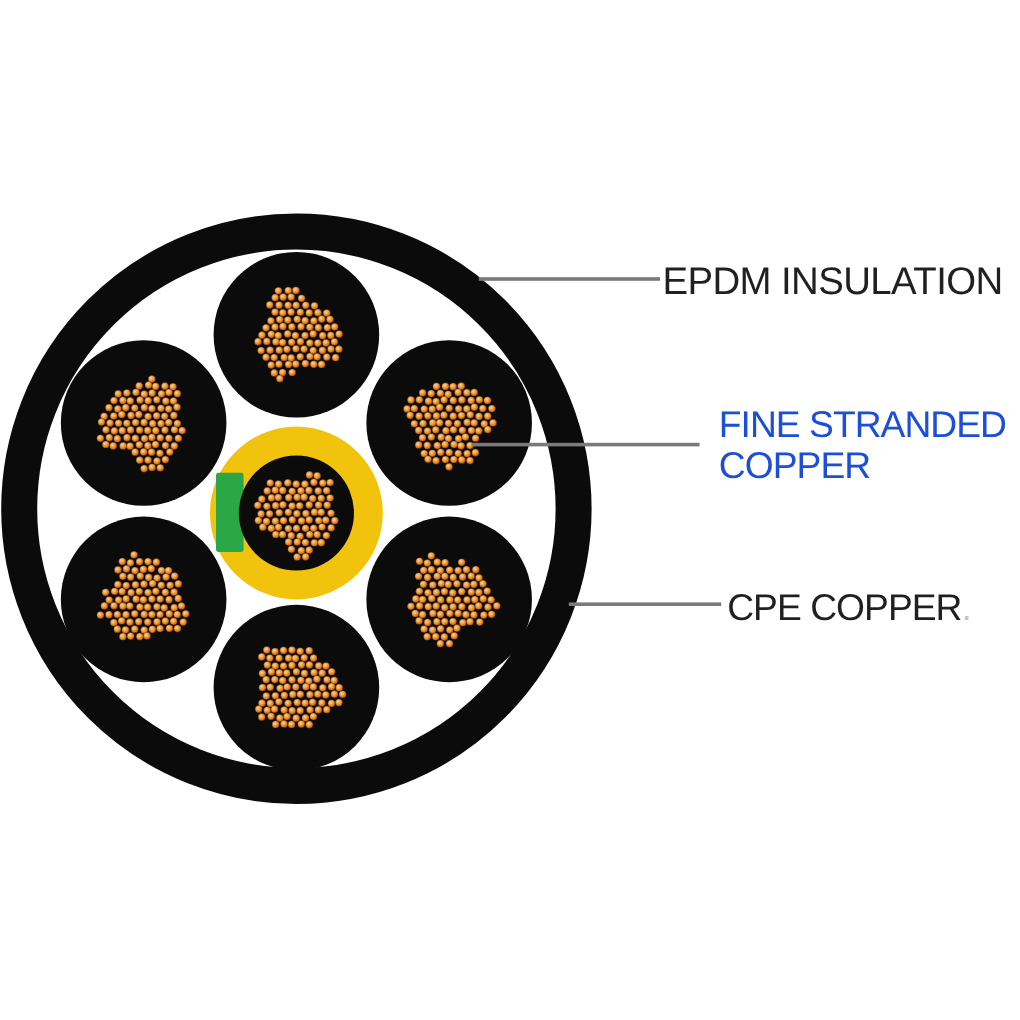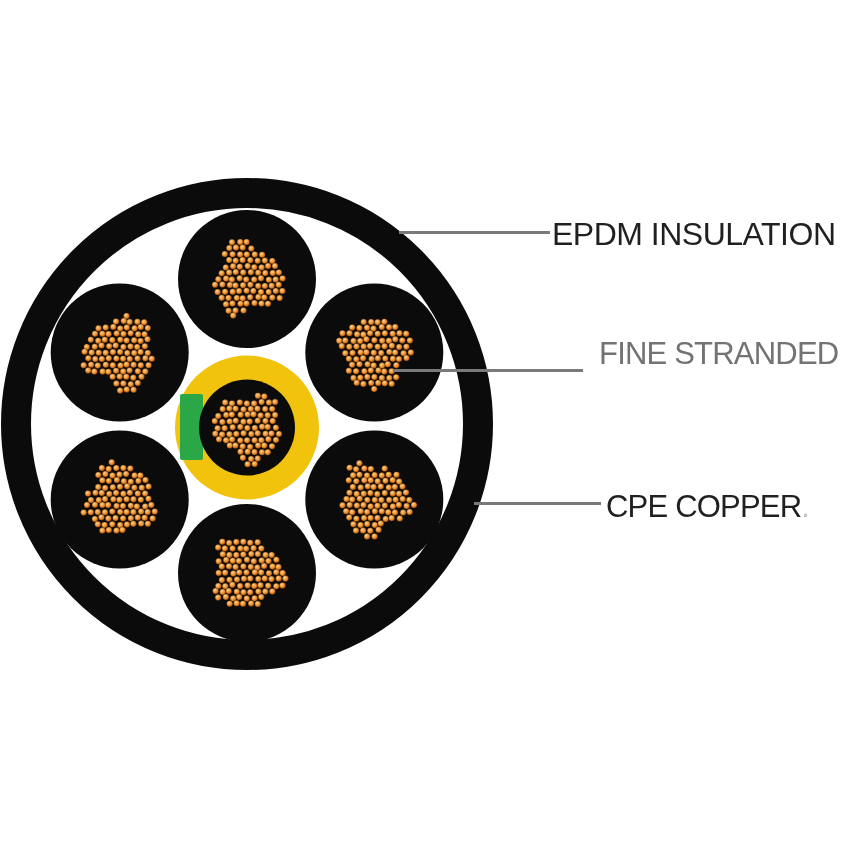--- a/index.html
+++ b/index.html
@@ -688,18 +688,19 @@
         <circle cx="254.7" cy="464.0" r="3" fill="url(#cu)" stroke="rgba(70,33,4,0.55)" stroke-width="0.5"></circle>
       </g>
     </svg>
 
   <div class="leader" id="ll-epdm" style="background: rgb(122, 122, 122);"></div>
   <div class="leader" id="ll-copper" style="background: rgb(122, 122, 122);"></div>
   <div class="leader" id="ll-cpe" style="background: rgb(122, 122, 122);"></div>
 
   <div class="label" id="lb-epdm" style="color: rgb(34, 31, 32);">EPDM INSULATION</div>
 
-  <div class="label" id="lb-copper" style="color: #737373;">
+  <div class="label" id="lb-copper" style="color: #1d4ed8;">
     <span>FINE STRANDED</span><br>
+    <span>COPPER</span>
   </div>
 
   <div class="label" id="lb-cpe" style="color: rgb(34, 31, 32);"><span>CPE COPPER</span><span class="faint">.</span></div>
 </div>
 
 </body></html>

